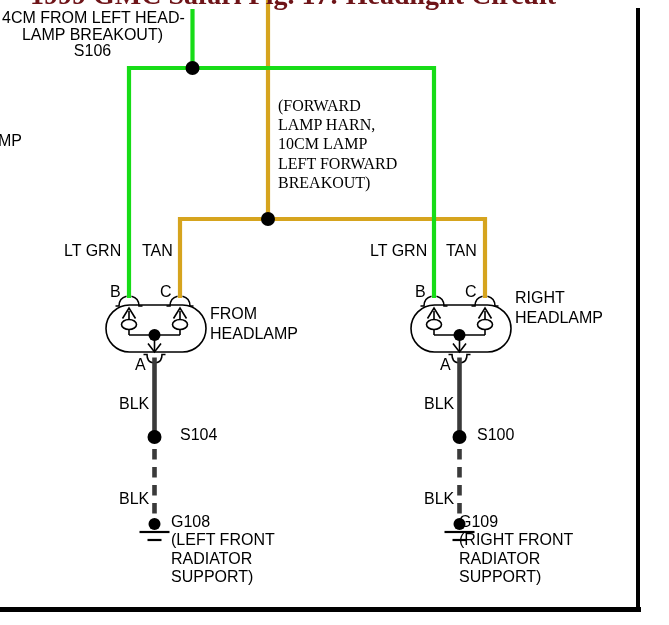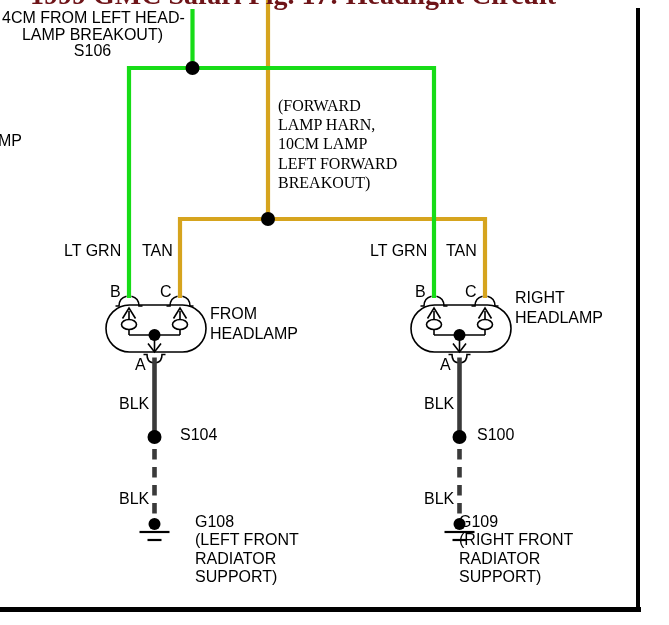--- a/index.html
+++ b/index.html
@@ -29,21 +29,21 @@
   #name-left-lamp{left:210px;top:304px;line-height:19.5px;}
   #name-right-lamp{left:515px;top:288px;line-height:19.5px;}
   #pin-a-left{left:135px;top:357px;}
   #pin-a-right{left:440px;top:357px;}
   #blk-left-1{left:119px;top:396px;}
   #blk-right-1{left:424px;top:396px;}
   #blk-left-2{left:119px;top:491px;}
   #blk-right-2{left:424px;top:491px;}
   #lbl-s104{left:180px;top:427px;}
   #lbl-s100{left:448px;top:427px;margin-left:29px;}
-  #g108-block{left:171px;top:513px;line-height:18.4px;margin-left:24px;}
+  #g108-block{left:171px;top:513px;line-height:18.4px;}
   #g109-block{left:459px;top:513px;line-height:18.4px;}
   #wiring-svg{position:absolute;left:0;top:0;}
   .frame{position:absolute;background:#000;}
   #frame-right{left:636px;top:8px;width:4px;height:604px;}
   #frame-bottom{left:0;top:607px;width:641px;height:5px;}
 </style>
 </head>
 <body>
 
 <div id="canvas">

